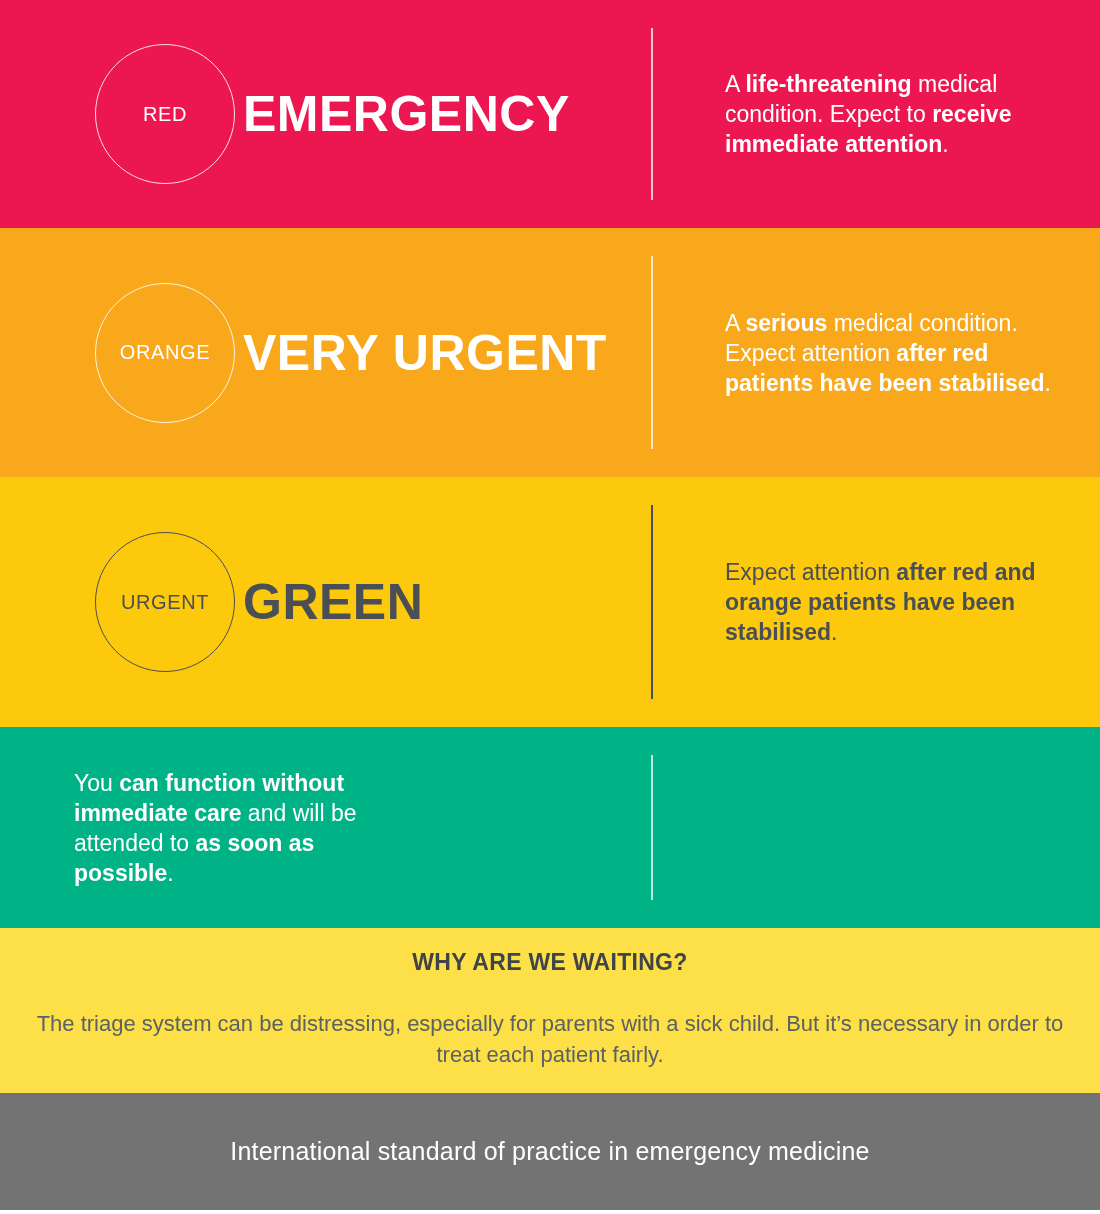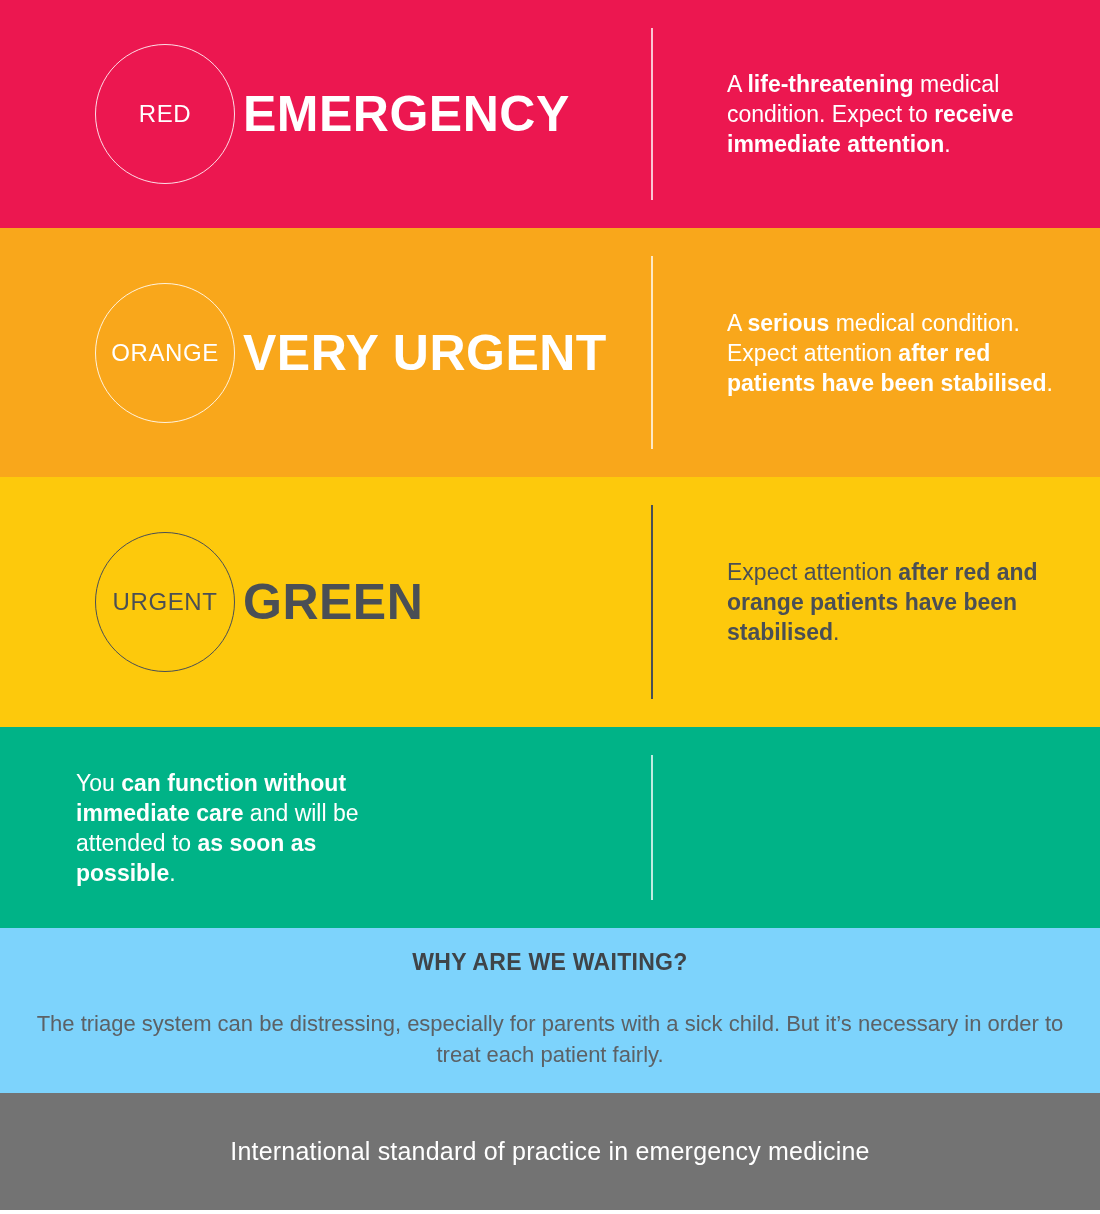--- a/index.html
+++ b/index.html
@@ -33,23 +33,22 @@
     flex: 0 0 651px;
     display: flex;
     align-items: center;
     height: 100%;
   }
   .band-right {
     flex: 1 1 auto;
     height: 100%;
     display: flex;
     align-items: center;
-    padding-left: 44px;
-    box-sizing: border-box;
-    margin-left: 32px;
+    padding-left: 74px;
+    box-sizing: border-box;
   }
   .divider {
     position: absolute;
     left: 651px;
     top: 28px;
     bottom: 28px;
     width: 2px;
   }
 
   
@@ -59,21 +58,21 @@
     border-radius: 50%;
     border: 1.6px solid rgba(255,255,255,0.85);
     margin-left: 95px;
     flex: 0 0 140px;
     display: flex;
     align-items: center;
     justify-content: center;
     box-sizing: border-box;
   }
   .circle-label {
-    font-size: 24px;
+    font-size: 20px;
     font-weight: 400;
     letter-spacing: 0.6px;
     color: #ffffff;
     white-space: nowrap;
   }
 
   .band-title {
     font-size: 50px;
     font-weight: 700;
     letter-spacing: 0.5px;
@@ -103,21 +102,21 @@
   .band-yellow .divider { background: #4A4F55; }
 
   .band-yellow .circle { border-color: #4A4F55; }
   .band-yellow .circle-label,
   .band-yellow .band-title,
   .band-yellow .band-desc { color: #4A4F55; }
 
   
   .explainer {
     height: 165px;
-    background: #7dd3fc;
+    background: #fde047;
     display: flex;
     flex-direction: column;
     align-items: center;
     justify-content: center;
     text-align: center;
     padding: 0 28px;
     box-sizing: border-box;
   }
   .explainer-title {
     font-size: 23px;

